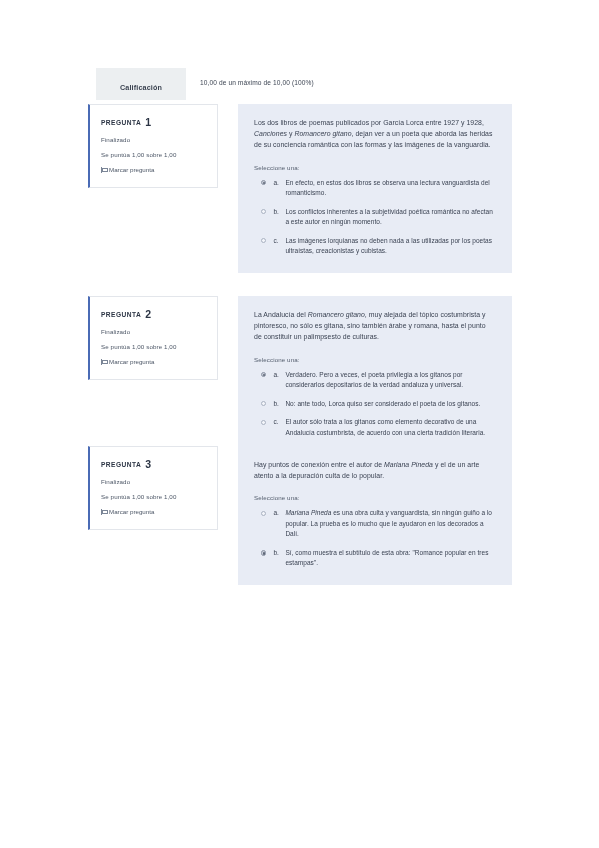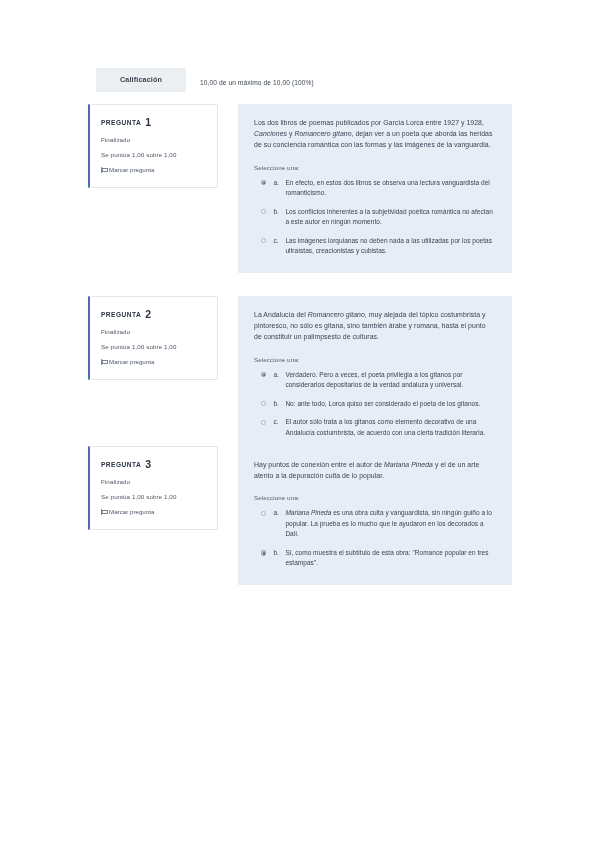--- a/index.html
+++ b/index.html
@@ -29,21 +29,21 @@
     top: 68px;
     display: flex;
     align-items: flex-start;
   }
   .grade-label {
     background: #eceff1;
     color: #3b4351;
     font-size: 7.2px;
     font-weight: 600;
     letter-spacing: 0.15px;
-    padding: 8px 14px 9px 14px;
+    padding: 16px 14px 9px 14px;
     width: 90px;
     box-sizing: border-box;
     text-align: center;
     line-height: 1;
   }
   .grade-value {
     font-size: 6.6px;
     color: #3e4654;
     padding-top: 11px;
     margin-left: 14px;

